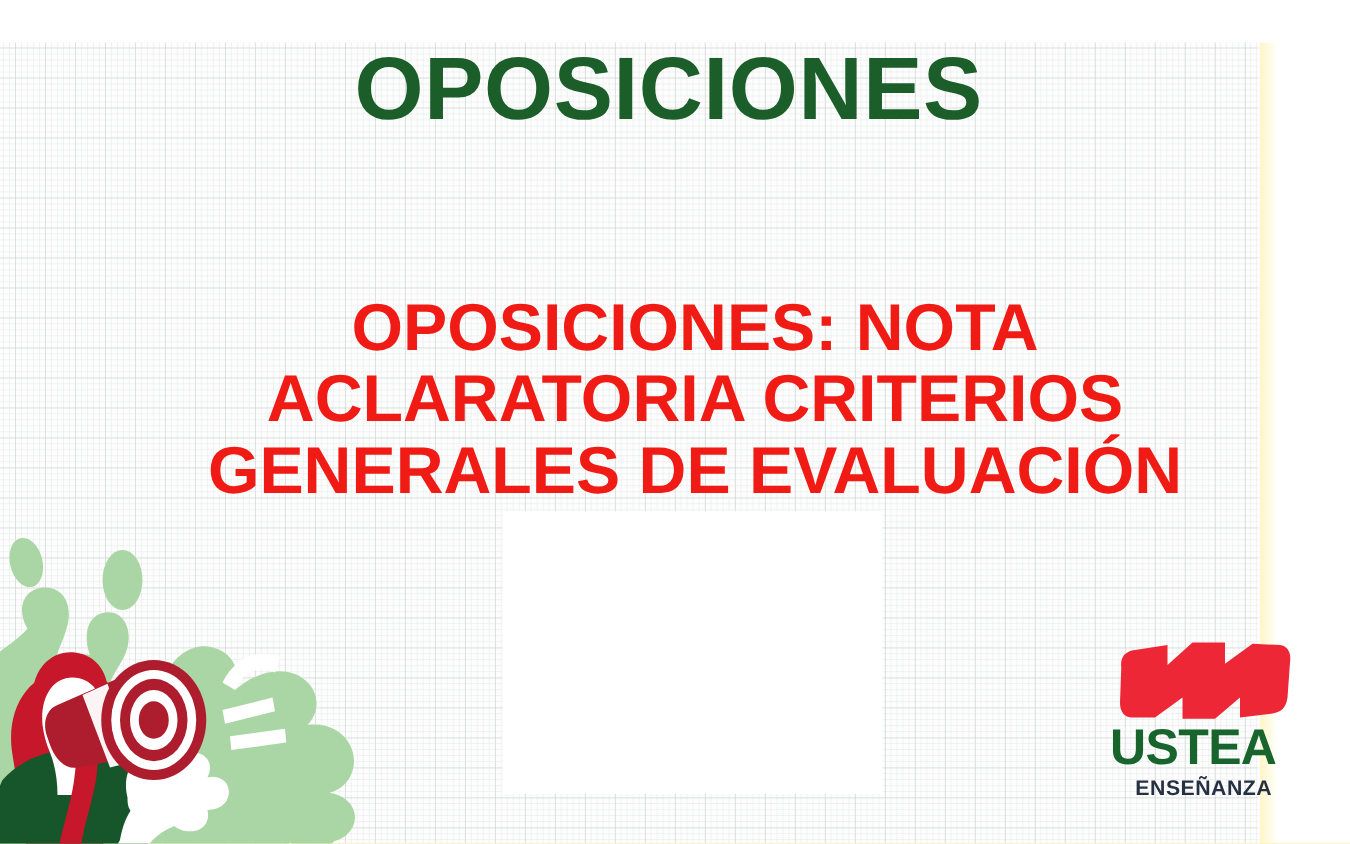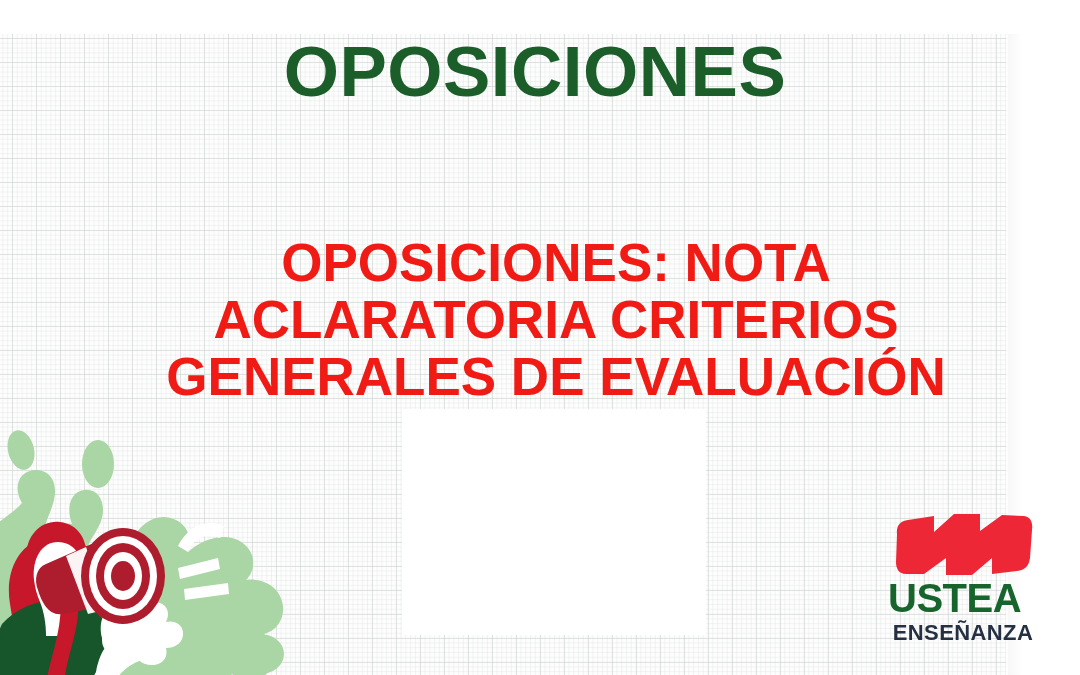--- a/index.html
+++ b/index.html
@@ -5,21 +5,21 @@
   html, body {
     margin: 0;
     padding: 0;
     background: #ffffff;
   }
   #canvas {
     position: relative;
     width: 1080px;
     height: 675px;
     overflow: hidden;
-    background: #e5e5e5;
+    background: #fde047;
     font-family: "Liberation Sans", sans-serif;
   }
 
   
   #grid-bg {
     position: absolute;
     left: 0;
     top: 28px;
     width: 1008px;
     height: 647px;
@@ -108,21 +108,21 @@
     line-height: 1;
     font-weight: bold;
     letter-spacing: -0.5px;
     color: #17642c;
   }
   #ustea-sub {
     position: absolute;
     left: 0; top: 110px;
     width: 150px;
     text-align: center;
-    font-size: 22px;
+    font-size: 17px;
     line-height: 1;
     font-weight: bold;
     letter-spacing: 0.4px;
     color: #263043;
   }
 </style>
 </head>
 <body>
 
 <div id="canvas">

